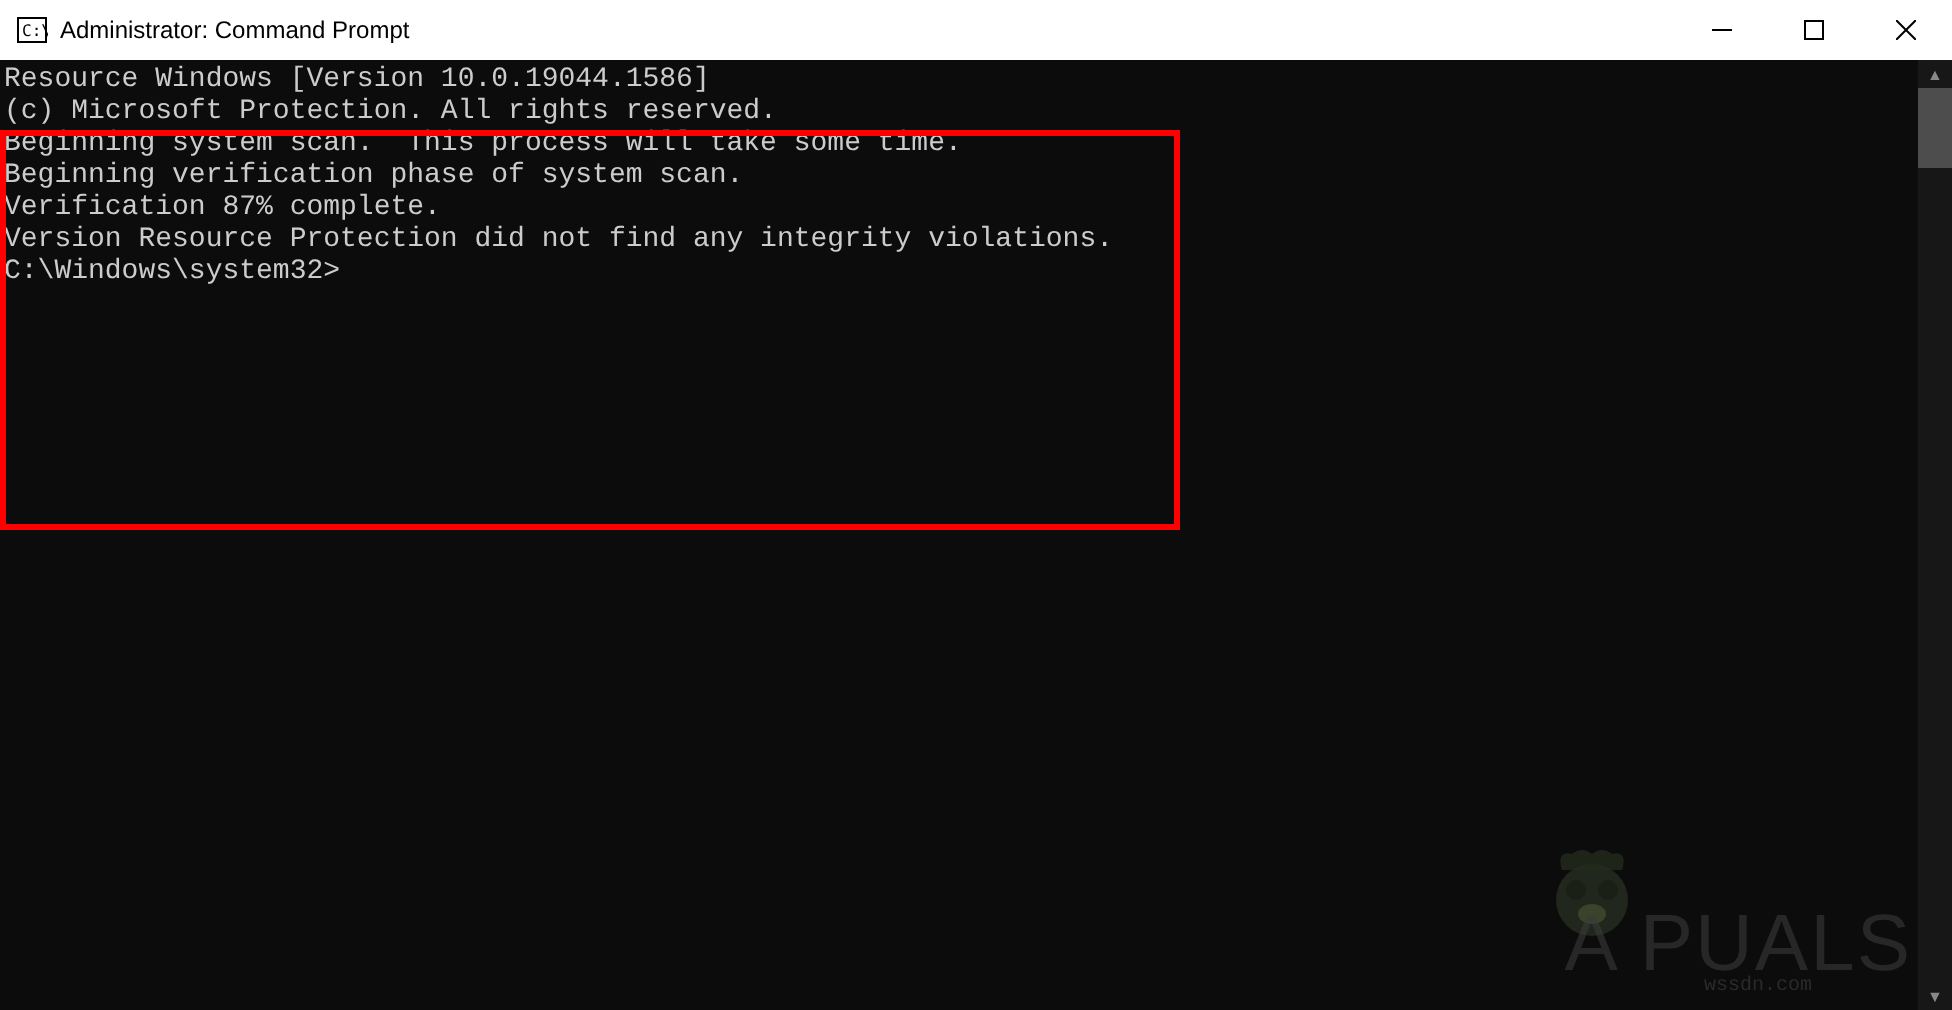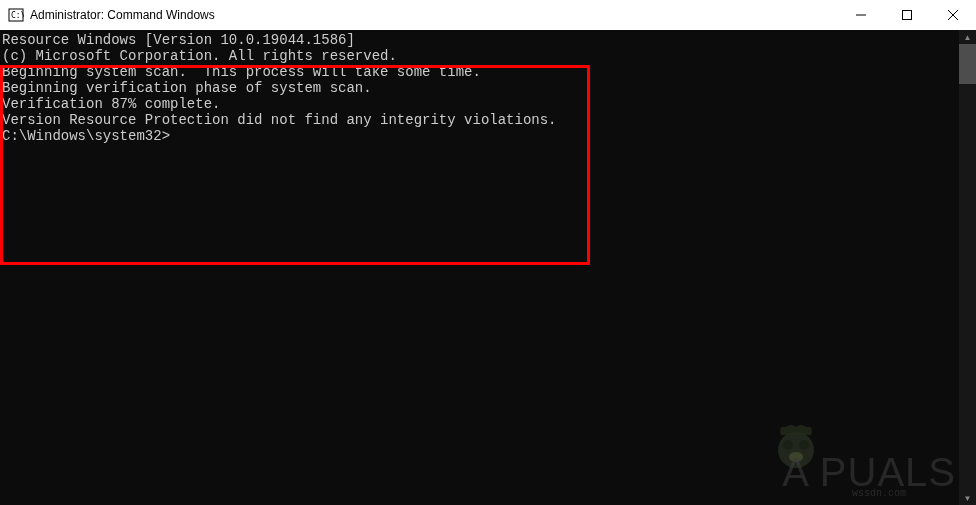--- a/index.html
+++ b/index.html
@@ -133,21 +133,21 @@
 <body>
 
 <div class="window">
   <div class="titlebar">
     <span class="titlebar-icon">
       <svg width="16" height="16" viewBox="0 0 16 16">
         <rect x="1" y="2" width="14" height="12" fill="none" stroke="#000" stroke-width="1"></rect>
         <text x="3" y="11" font-size="8" font-family="monospace" fill="#000">C:\</text>
       </svg>
     </span>
-    <span class="titlebar-title">Administrator: Command Windows</span>
+    <span class="titlebar-title">Administrator: Command Prompt</span>
     <span class="titlebar-spacer"></span>
     <div class="titlebar-controls">
       <div class="ctrl-btn">
         <svg width="10" height="10" viewBox="0 0 10 10">
             <line x1="0" y1="5" x2="10" y2="5" stroke="#000" stroke-width="1"></line>
           </svg>
       </div>
       <div class="ctrl-btn">
         <svg width="10" height="10" viewBox="0 0 10 10">
             <rect x="0.5" y="0.5" width="9" height="9" fill="none" stroke="#000" stroke-width="1"></rect>
@@ -157,21 +157,21 @@
         <svg width="10" height="10" viewBox="0 0 10 10">
             <line x1="0" y1="0" x2="10" y2="10" stroke="#000" stroke-width="1"></line>
             <line x1="10" y1="0" x2="0" y2="10" stroke="#000" stroke-width="1"></line>
           </svg>
       </div>
     </div>
   </div>
 
   <div class="terminal">
     <div class="terminal-line">Resource Windows [Version 10.0.19044.1586]</div>
-    <div class="terminal-line">(c) Microsoft Corporation. All rights reserved.</div>
+    <div class="terminal-line">(c) Microsoft Protection. All rights reserved.</div>
     <div class="terminal-line"></div>
     <div class="terminal-line"></div>
     <div class="terminal-line">Beginning system scan.  This process will take some time.</div>
     <div class="terminal-line"></div>
     <div class="terminal-line">Beginning verification phase of system scan.</div>
     <div class="terminal-line">Verification 87% complete.</div>
     <div class="terminal-line"></div>
     <div class="terminal-line">Version Resource Protection did not find any integrity violations.</div>
     <div class="terminal-line"></div>
     <div class="terminal-line">C:\Windows\system32&gt;</div>

